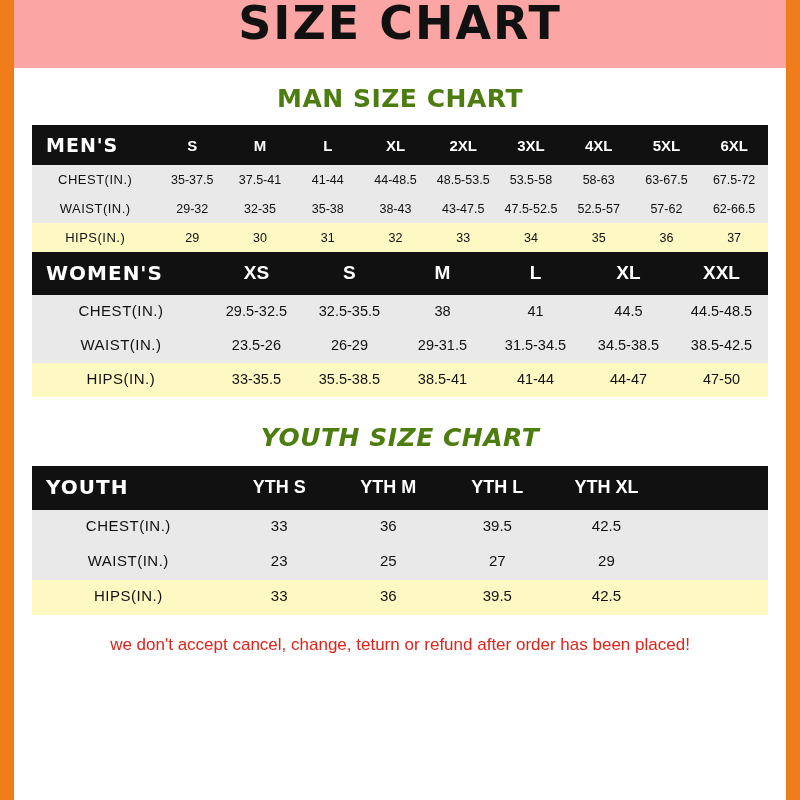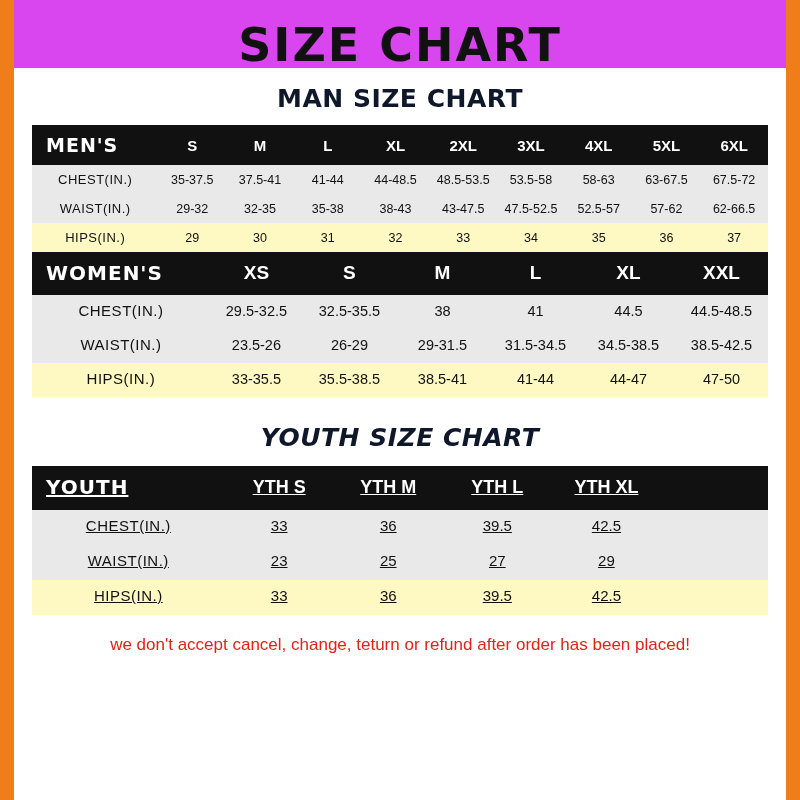--- a/index.html
+++ b/index.html
@@ -17,43 +17,43 @@
     position: relative;
     width: 800px;
     height: 800px;
     box-sizing: border-box;
     border-left: 14px solid #ef7d1a;
     border-right: 14px solid #ef7d1a;
     background: #ffffff;
   }
   .banner {
     height: 68px;
-    background: #d946ef;
+    background: #fca5a5;
     display: flex;
-    align-items: flex-end;
+    align-items: flex-start;
     justify-content: center;
   }
   .banner-title {
     font-family: "DejaVu Sans", sans-serif;
     font-weight: bold;
     font-size: 46px;
     letter-spacing: 2px;
     color: #111111;
     line-height: 1;
   }
   .content {
     padding: 0 18px;
     box-sizing: border-box;
   }
   .section-title {
     text-align: center;
     font-family: "DejaVu Sans", sans-serif;
     font-weight: bold;
     font-size: 25px;
-    color: #0f172a;
+    color: #4d7c0f;
     letter-spacing: 0.5px;
   }
   .title-man { margin: 16px 0 12px 0; }
   .title-women { margin: 22px 0 14px 0; }
   .title-youth { margin: 26px 0 14px 0; font-style: italic; }
 
   table.size-table {
     width: 100%;
     border-collapse: collapse;
     table-layout: fixed;
@@ -100,21 +100,21 @@
   .women thead th.rowlabel { font-size: 20px; }
   .women tbody td { font-size: 14.5px; }
   .women tbody td.rowlabel { font-size: 15px; }
   .women thead th, .women tbody td { padding-bottom: 10px; }
 
   
   .youth thead th { font-size: 18px; }
   .youth thead th.rowlabel { font-size: 20px; }
   .youth tbody td { font-size: 15px; }
   .youth tbody td.rowlabel { font-size: 15px; }
-  .youth thead th, .youth tbody td { padding-bottom: 11px; text-decoration: underline; }
+  .youth thead th, .youth tbody td { padding-bottom: 11px; }
 
   .footer-note {
     margin-top: 18px;
     padding: 0 10px;
     text-align: center;
     color: #e2231a;
     font-family: "Liberation Sans", sans-serif;
     font-size: 17px;
     line-height: 1.45;
   }

